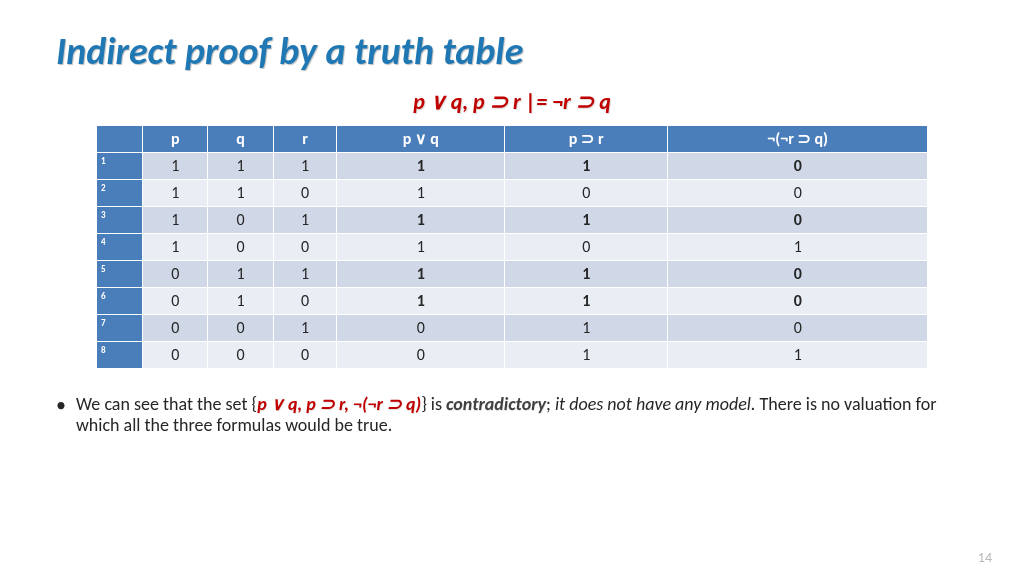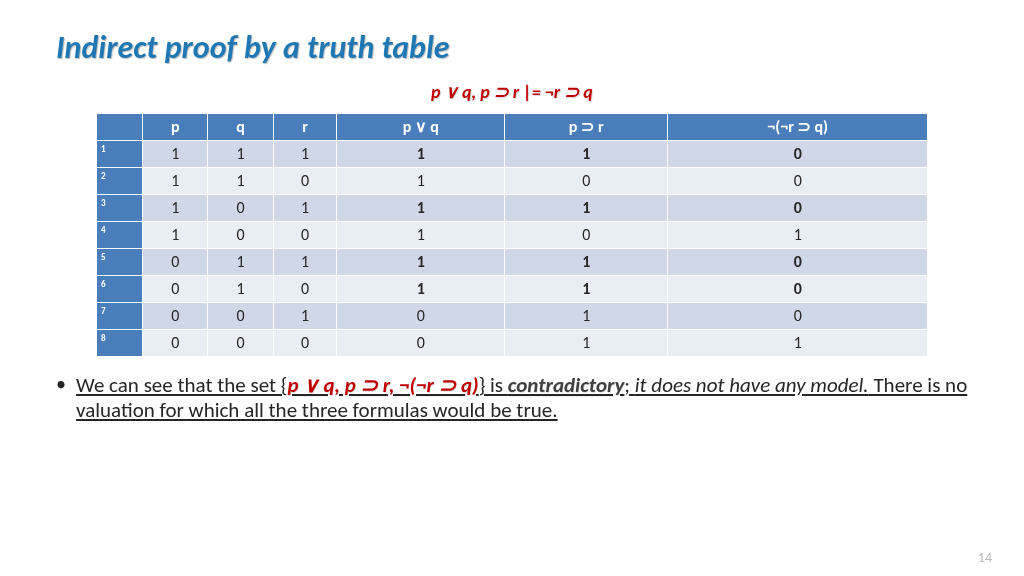--- a/index.html
+++ b/index.html
@@ -4,30 +4,30 @@
 <style>
   * { box-sizing: border-box; margin: 0; padding: 0; }
   html, body { width: 1024px; height: 576px; }
   body {
     background: #fff;
     font-family: Calibri, "Segoe UI", Arial, sans-serif;
     position: relative;
     padding: 28px 56px 0 56px;
   }
   .title {
-    font-size: 32px;
+    font-size: 38px;
     font-weight: 700;
     font-style: italic;
     color: #1f78b4;
     text-shadow: 1px 1px 1px rgba(0,0,0,0.25);
     margin-bottom: 14px;
   }
   .subtitle {
     text-align: center;
-    font-size: 18px;
+    font-size: 22px;
     font-weight: 700;
     font-style: italic;
     color: #c00000;
     text-shadow: 1px 1px 1px rgba(0,0,0,0.15);
     margin-bottom: 10px;
   }
   .tbl-wrap { padding: 0 40px; }
   table {
     border-collapse: collapse;
     width: 100%;
@@ -53,27 +53,26 @@
     font-weight: 700;
     text-align: left;
     vertical-align: top;
     padding: 2px 4px;
     width: 46px;
   }
   tr.odd td.cell  { background: #d0d8e8; }
   tr.even td.cell { background: #e9edf4; }
   td.bold { font-weight: 700; }
   .bullet-block {
-    margin-top: 16px;
-    font-size: 21px;
+    margin-top: 25px;
+    font-size: 18px;
     color: #262626;
     line-height: 1.18;
     padding-left: 20px;
     position: relative;
-    text-decoration: underline;
   }
   .bullet-block::before {
     content: "•";
     position: absolute;
     left: 0;
     top: 0;
     font-size: 20px;
     color: #262626;
   }
   .red { color: #c00000; font-style: italic; font-weight: 600; text-shadow: 0.5px 0.5px 0.5px rgba(0,0,0,0.12);}

